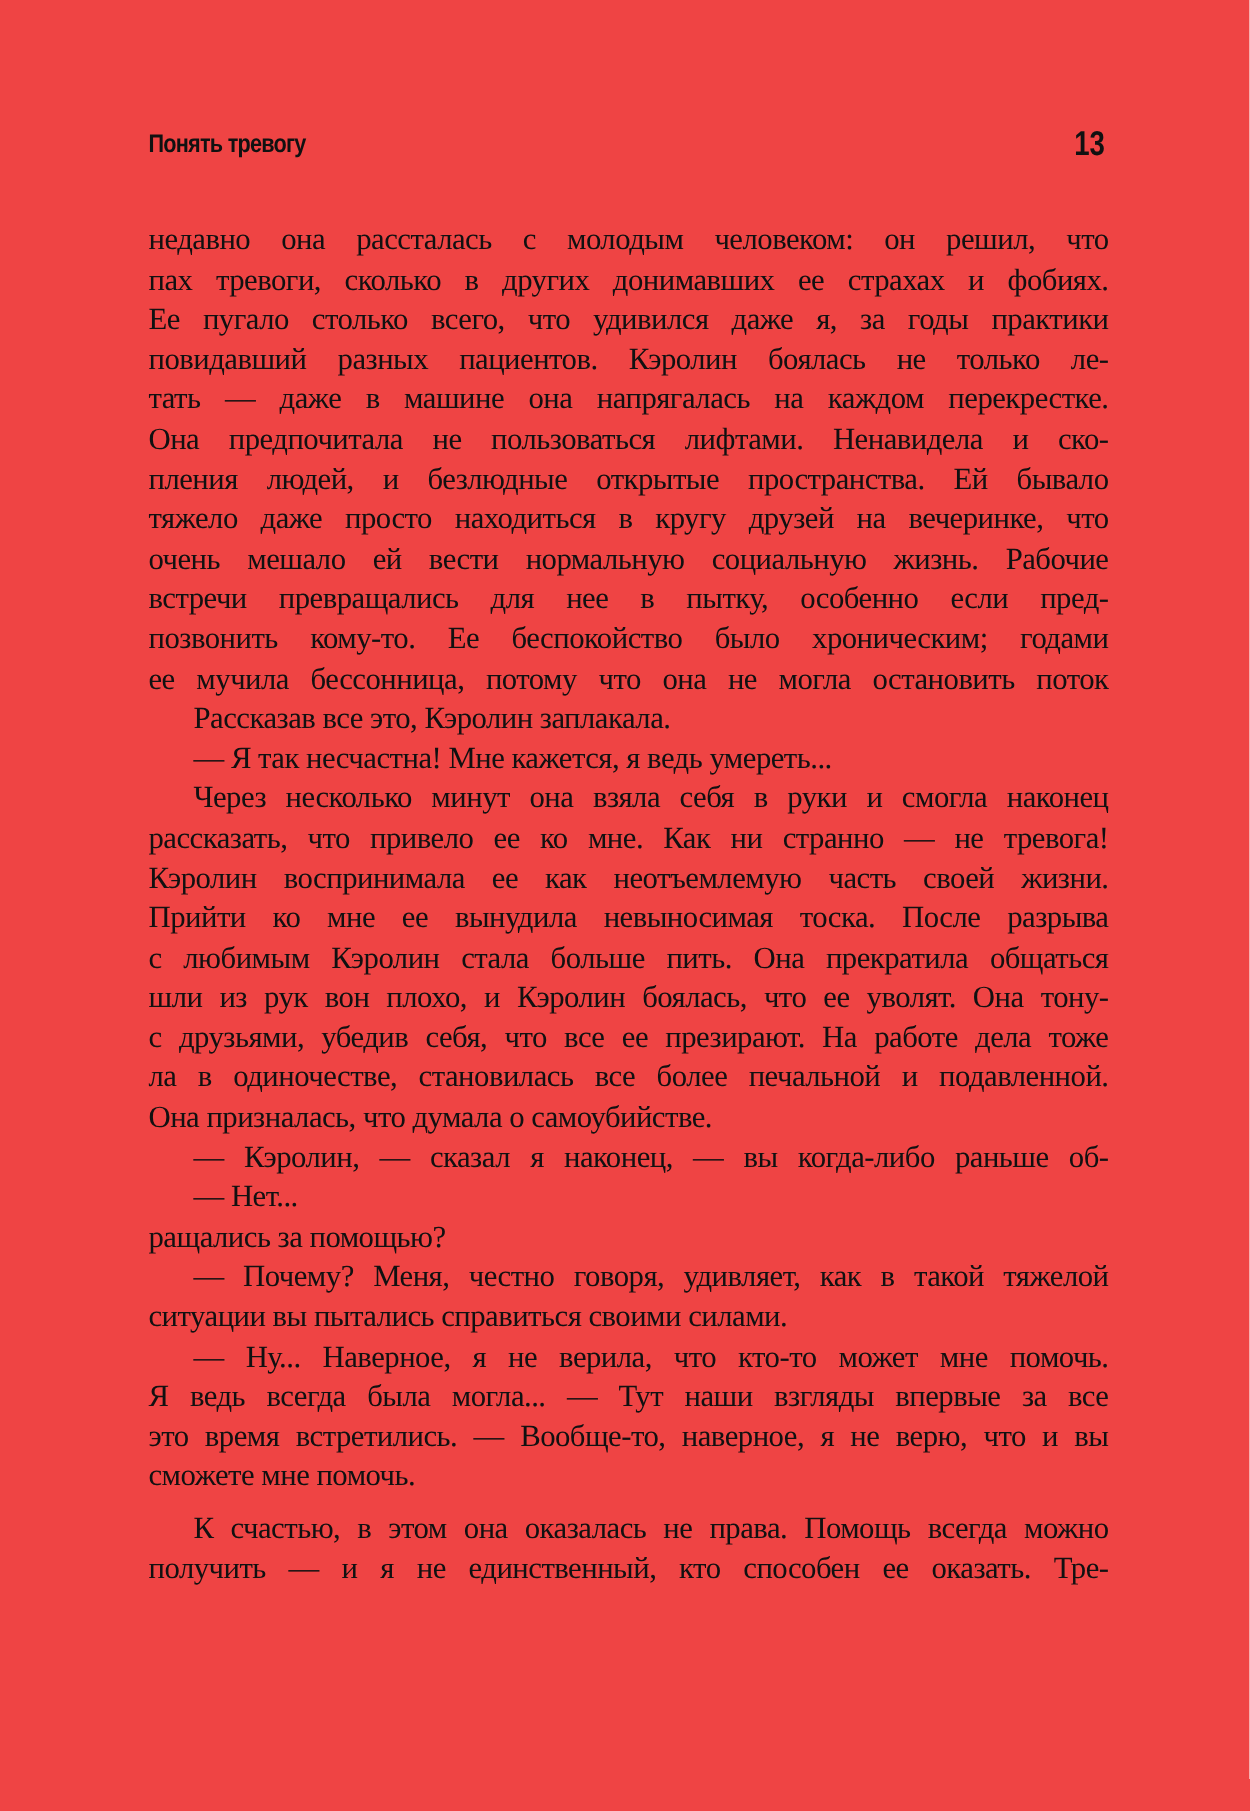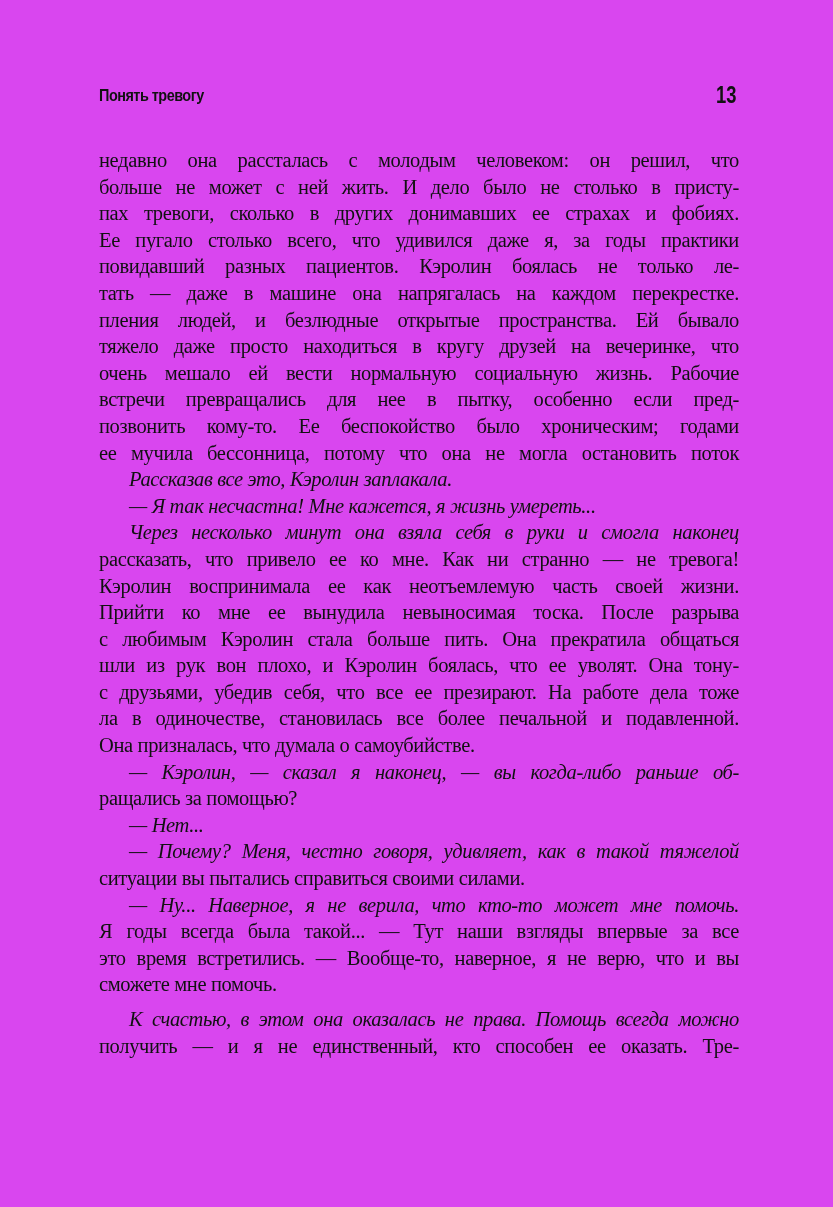--- a/index.html
+++ b/index.html
@@ -1,71 +1,71 @@
 <!DOCTYPE html>
 <html><head>
   <meta charset="utf-8">
   <style>
     html, body { margin: 0; padding: 0; background: #ffffff; }
     body { width: 833px; height: 1207px; position: relative; overflow: hidden; }
-    .page { position: absolute; left: 0; top: 0; width: 833px; height: 1207px; background: #d946ef; }
+    .page { position: absolute; left: 0; top: 0; width: 833px; height: 1207px; background: #ef4444; }
     .running-head {
       position: absolute; left: 99px; top: 82px; width: 638px; height: 30px;
       font-family: "Liberation Sans", sans-serif; font-weight: bold; color: #111;
     }
     .running-title { position: absolute; left: 0; top: 4px; font-size: 17px; letter-spacing: -0.6px; transform: scaleX(0.85); transform-origin: left center; }
     .page-number { position: absolute; right: 0; top: 0; font-size: 23px; transform: scaleX(0.8); transform-origin: right center; }
     .body-text {
       position: absolute; left: 99px; top: 147px; width: 640px;
       font-family: "Liberation Serif", serif; font-size: 20.5px; line-height: 26.6px;
       color: #111; letter-spacing: -0.35px;
     }
     .line { white-space: nowrap; height: 26.6px; text-align: justify; text-align-last: justify; display: block; }
     .line.last { text-align-last: left; }
-    .line.indent { padding-left: 30px; font-style: italic; }
+    .line.indent { padding-left: 30px; }
     .gap { height: 8px; }
   </style>
 </head>
 <body>
 
 <div class="page">
   <div class="running-head">
     <span class="running-title">Понять тревогу</span>
     <span class="page-number">13</span>
   </div>
   <div class="body-text" id="body-text">
       <span class="line">недавно она рассталась с молодым человеком: он решил, что</span>
-      <span class="line">больше не может с ней жить. И дело было не столько в присту-</span>
       <span class="line">пах тревоги, сколько в других донимавших ее страхах и фобиях.</span>
       <span class="line">Ее пугало столько всего, что удивился даже я, за годы практики</span>
       <span class="line">повидавший разных пациентов. Кэролин боялась не только ле-</span>
       <span class="line">тать — даже в машине она напрягалась на каждом перекрестке.</span>
+      <span class="line">Она предпочитала не пользоваться лифтами. Ненавидела и ско-</span>
       <span class="line">пления людей, и безлюдные открытые пространства. Ей бывало</span>
       <span class="line">тяжело даже просто находиться в кругу друзей на вечеринке, что</span>
       <span class="line">очень мешало ей вести нормальную социальную жизнь. Рабочие</span>
       <span class="line">встречи превращались для нее в пытку, особенно если пред-</span>
       <span class="line">позвонить кому-то. Ее беспокойство было хроническим; годами</span>
       <span class="line">ее мучила бессонница, потому что она не могла остановить поток</span>
       <span class="line indent last">Рассказав все это, Кэролин заплакала.</span>
-      <span class="line indent last">— Я так несчастна! Мне кажется, я жизнь умереть...</span>
+      <span class="line indent last">— Я так несчастна! Мне кажется, я ведь умереть...</span>
       <span class="line indent">Через несколько минут она взяла себя в руки и смогла наконец</span>
       <span class="line">рассказать, что привело ее ко мне. Как ни странно — не тревога!</span>
       <span class="line">Кэролин воспринимала ее как неотъемлемую часть своей жизни.</span>
       <span class="line">Прийти ко мне ее вынудила невыносимая тоска. После разрыва</span>
       <span class="line">с любимым Кэролин стала больше пить. Она прекратила общаться</span>
       <span class="line">шли из рук вон плохо, и Кэролин боялась, что ее уволят. Она тону-</span>
       <span class="line">с друзьями, убедив себя, что все ее презирают. На работе дела тоже</span>
       <span class="line">ла в одиночестве, становилась все более печальной и подавленной.</span>
       <span class="line last">Она призналась, что думала о самоубийстве.</span>
       <span class="line indent">— Кэролин, — сказал я наконец, — вы когда-либо раньше об-</span>
+      <span class="line indent last">— Нет...</span>
       <span class="line last">ращались за помощью?</span>
-      <span class="line indent last">— Нет...</span>
       <span class="line indent">— Почему? Меня, честно говоря, удивляет, как в такой тяжелой</span>
       <span class="line last">ситуации вы пытались справиться своими силами.</span>
       <span class="line indent">— Ну... Наверное, я не верила, что кто-то может мне помочь.</span>
-      <span class="line">Я годы всегда была такой... — Тут наши взгляды впервые за все</span>
+      <span class="line">Я ведь всегда была могла... — Тут наши взгляды впервые за все</span>
       <span class="line">это время встретились. — Вообще-то, наверное, я не верю, что и вы</span>
       <span class="line last">сможете мне помочь.</span>
       <div class="gap"></div>
       <span class="line indent">К счастью, в этом она оказалась не права. Помощь всегда можно</span>
       <span class="line">получить — и я не единственный, кто способен ее оказать. Тре-</span>
     </div>
 </div>
 
 </body></html>

